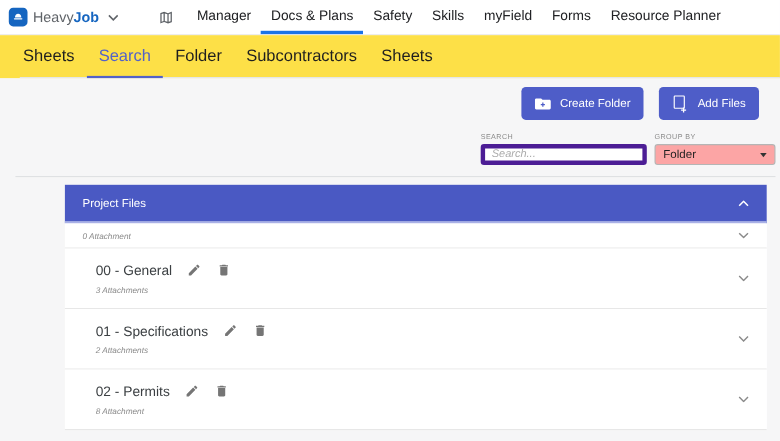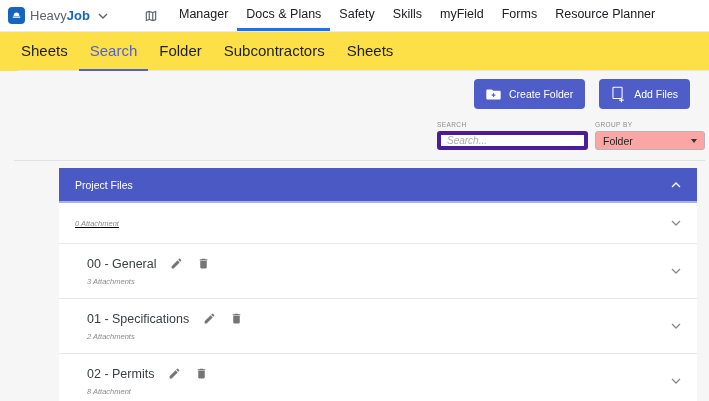--- a/index.html
+++ b/index.html
@@ -50,21 +50,21 @@
 
   .hdivider { height:1px; background:#dfe1e3; margin:10px 4px 0 14px; }
 
   
   .card { margin:7px 12px 0 59px; background:#fff; }
   .group-header { height:35px; background:#4a59c3; color:#fff; display:flex; align-items:center;
                   justify-content:space-between; padding:0 16px; font-size:10.5px; cursor:pointer;
                   border-bottom:2px solid #a9b1e6; }
   .row { display:flex; align-items:center; justify-content:space-between; padding:0 16px;
          border-bottom:1px solid #e7e7e7; background:#fff; cursor:pointer; }
-  .row.summary { height:41px;text-decoration:underline; }
+  .row.summary { height:23px; }
   .row.folder { height:55px; }
   .frow-main { display:flex; flex-direction:column; gap:6px;margin-left:12px; }
   .frow-title { display:flex; align-items:center; gap:14px; }
   .fname { font-size:12.5px; color:#3c4043; }
   .attach { font-size:7.5px; font-style:italic; color:#8a8a8a; }
   .icon-btn { display:flex; cursor:pointer; }
   .chev { display:flex; }
 </style>
 </head>
 <body>

